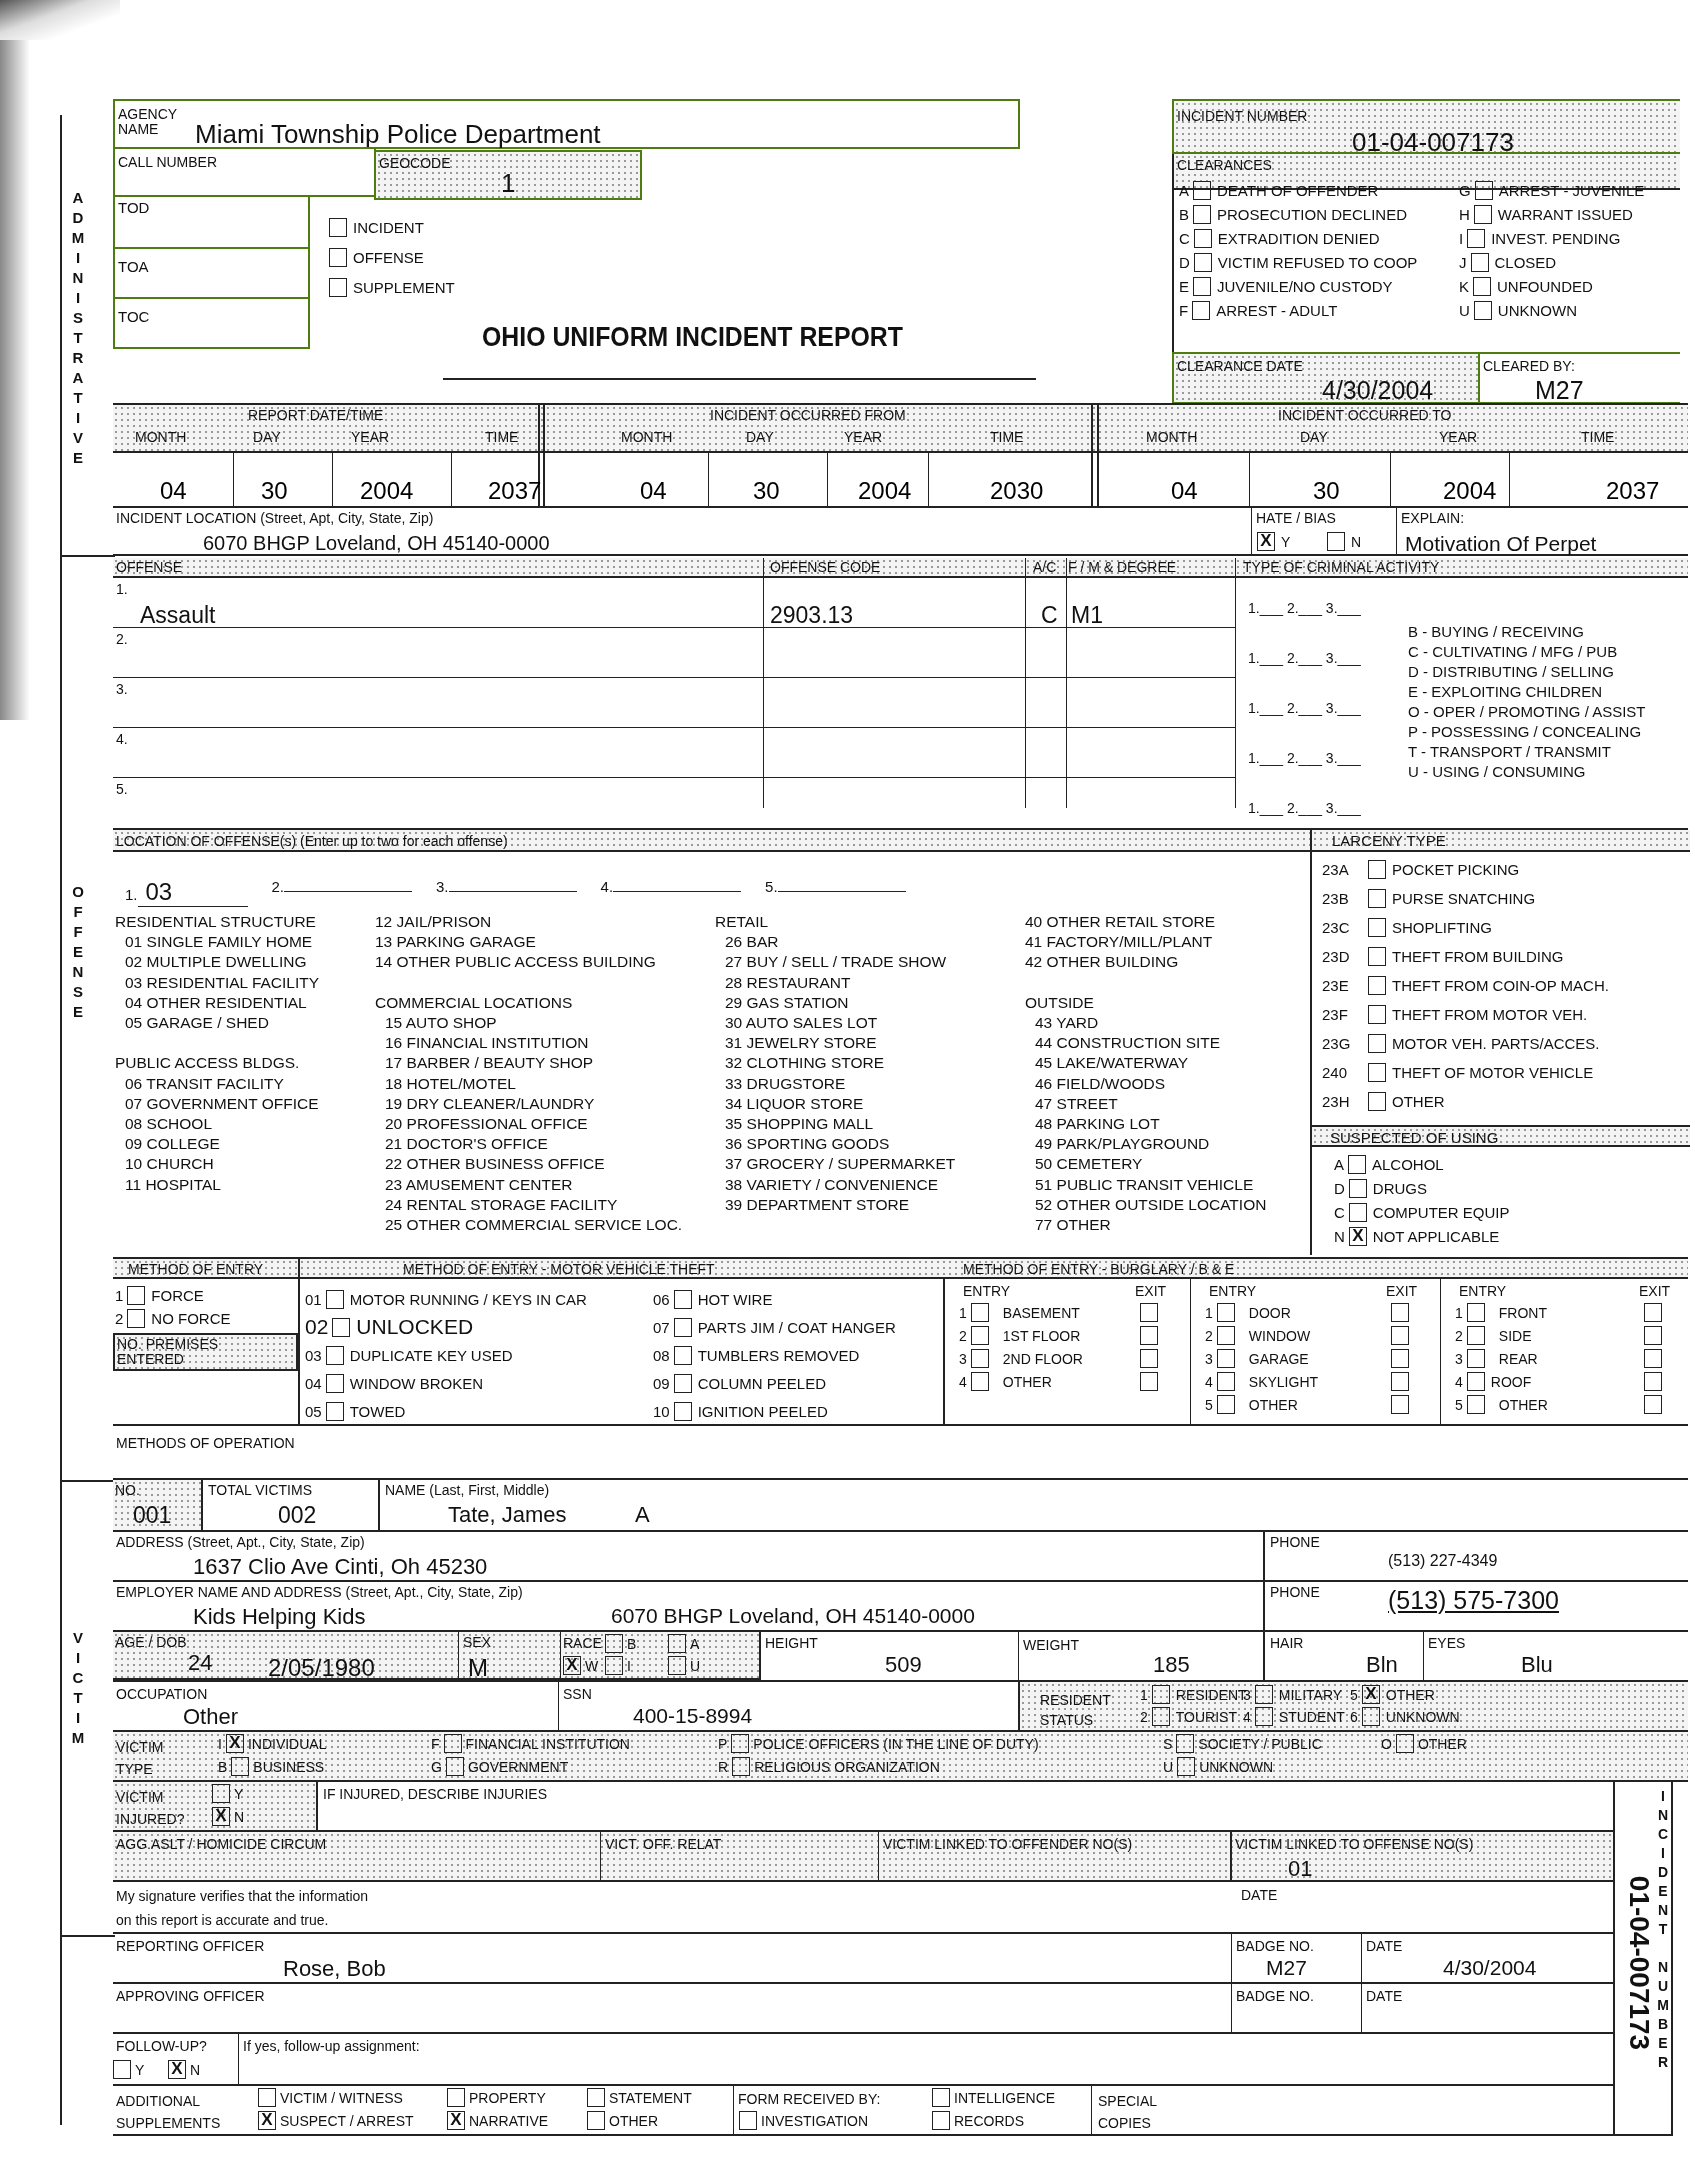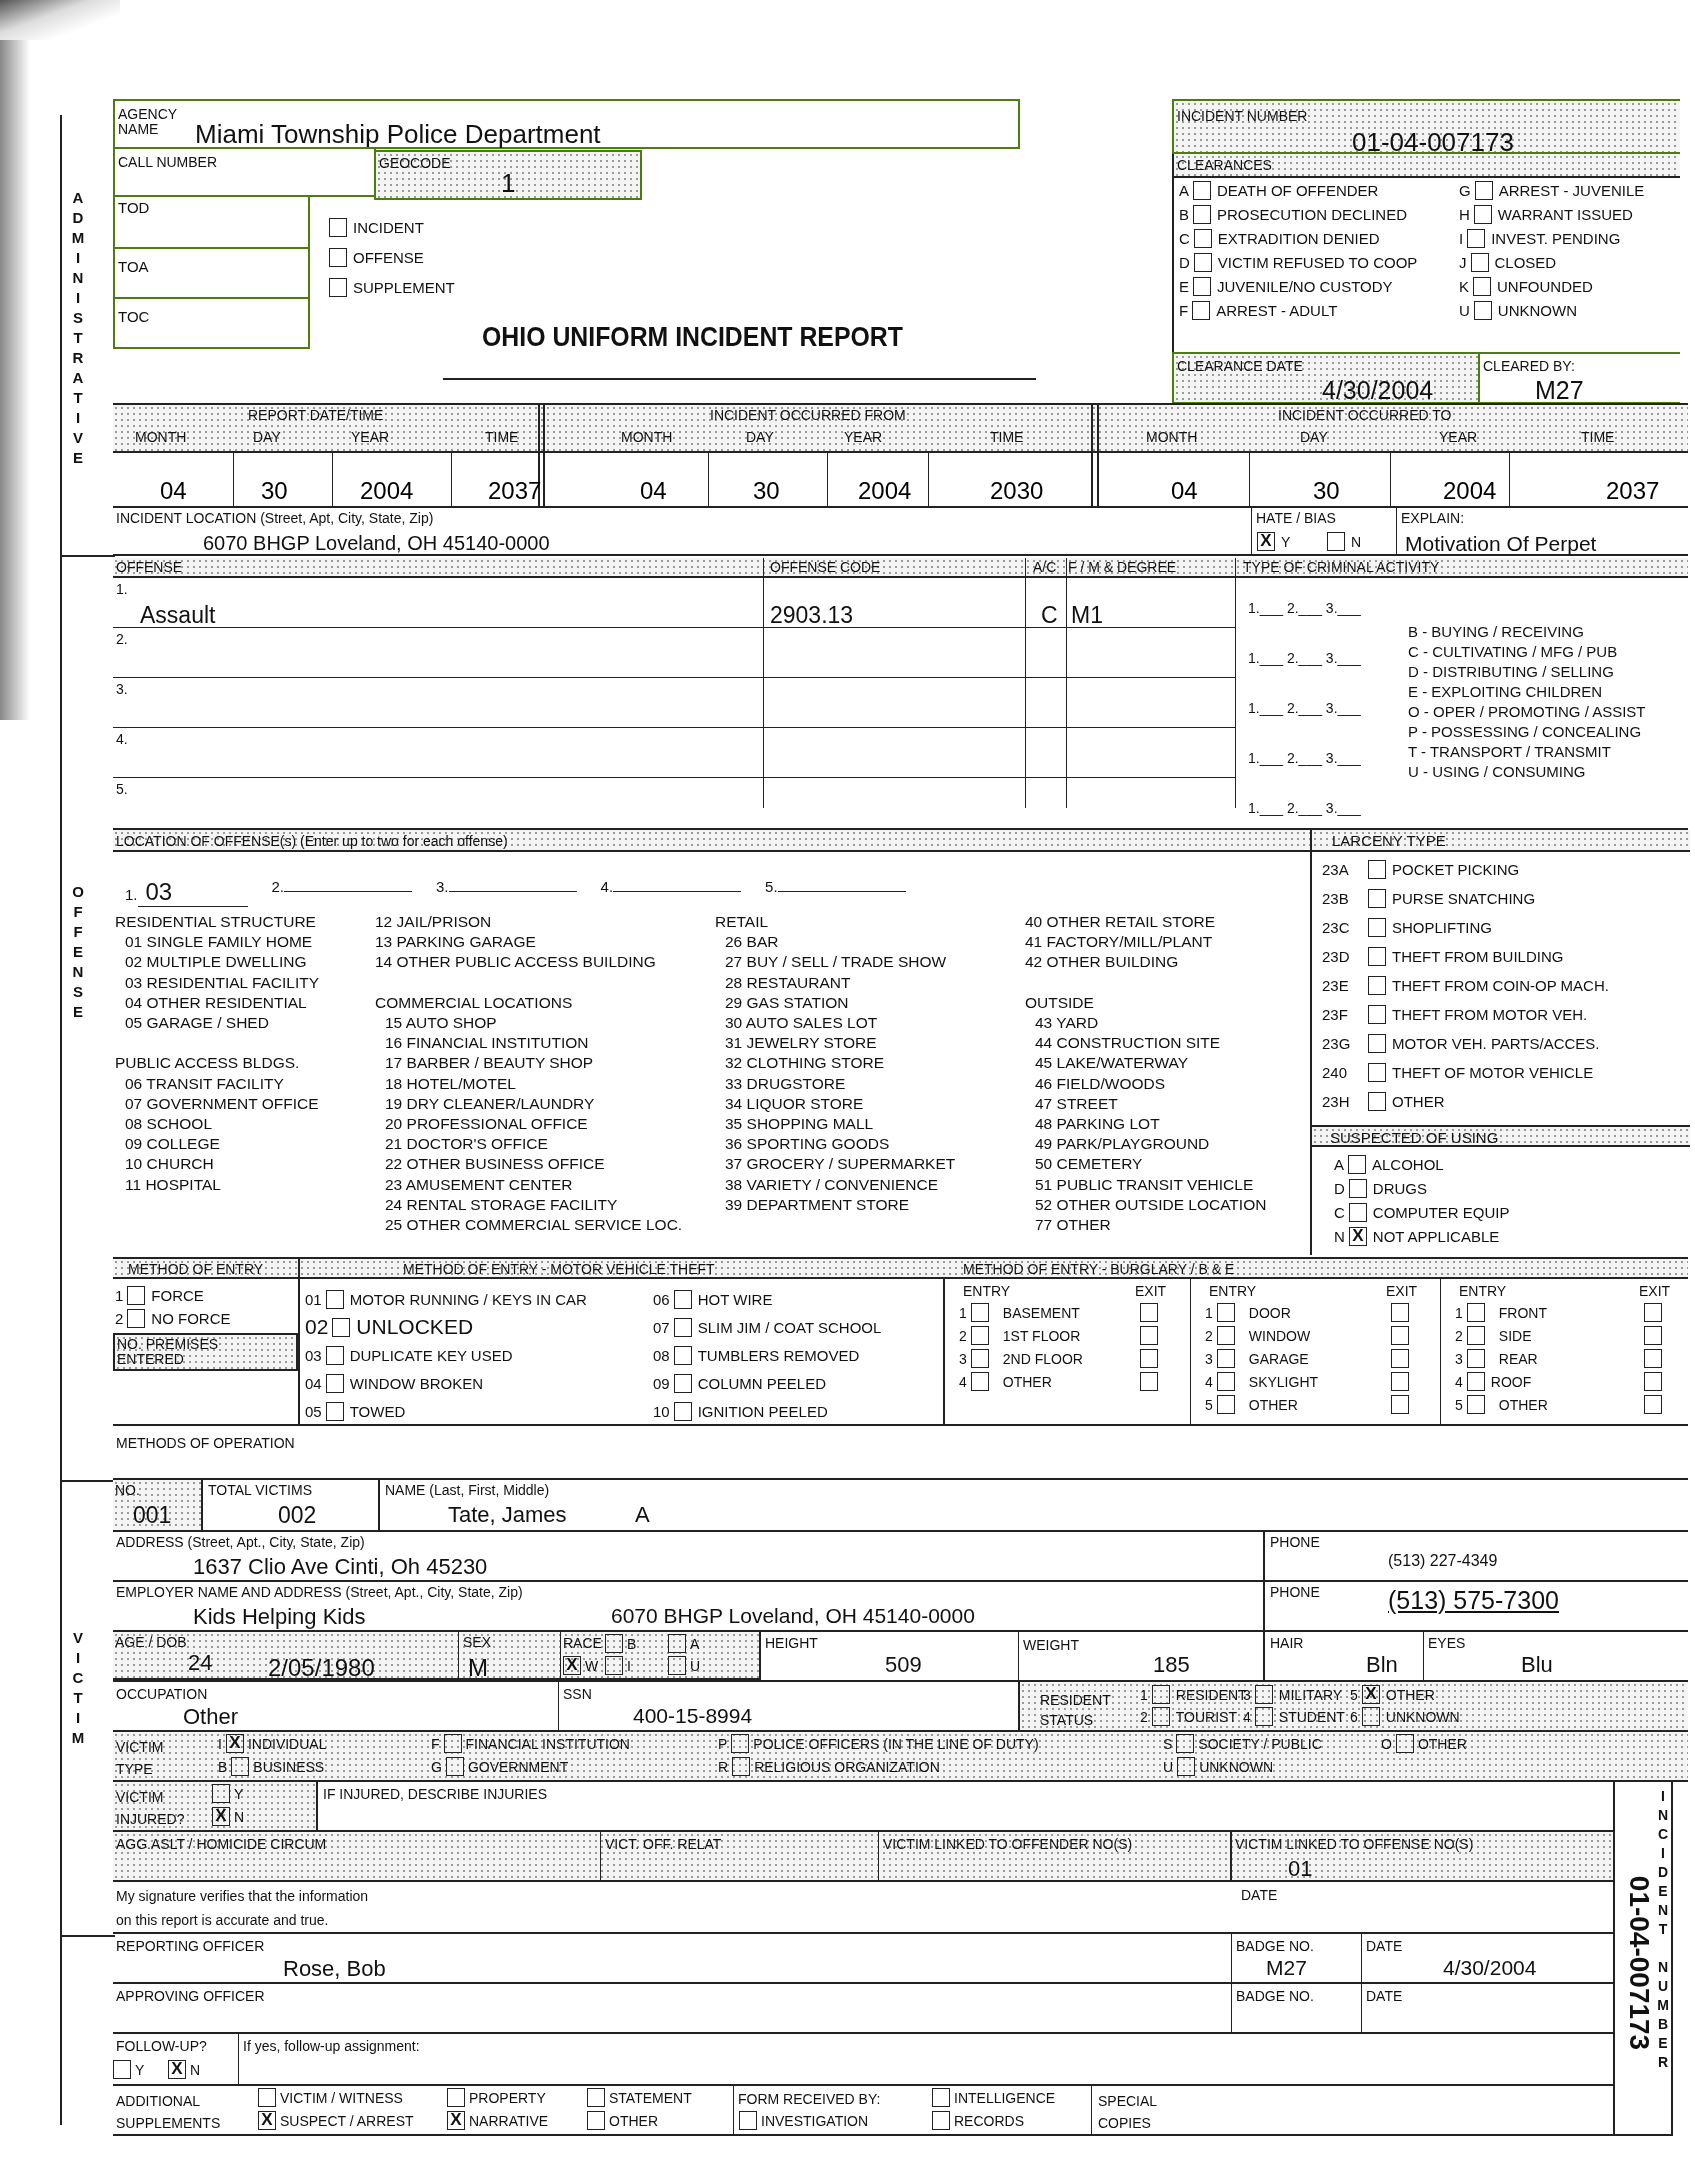--- a/index.html
+++ b/index.html
@@ -68,21 +68,21 @@
     <span>SUPPLEMENT</span>
   </div>
 
 <div class="abs" style="left:482px;top:322px;font-size:27px;font-weight:bold;transform:scaleX(0.92);transform-origin:left;">OHIO UNIFORM INCIDENT REPORT</div>
 <div class="hline" style="left:443px;top:378px;width:593px;height:1.5px;"></div>
 
 <div class="box dot" style="left:1172px;top:99px;width:508px;height:55px;border-right:none;">
   <div class="lbl abs" style="left:3px;top:8px;font-size:14px;">INCIDENT NUMBER</div>
   <div class="abs" style="left:178px;top:26px;font-size:26px;">01-04-007173</div>
 </div>
-<div class="abs dot" style="left:1172px;top:154px;width:508px;height:24px;border-bottom:2px solid #222;border-left:2px solid #222;">
+<div class="abs dot" style="left:1172px;top:154px;width:508px;height:36px;border-bottom:2px solid #222;border-left:2px solid #222;">
   <div class="lbl abs" style="left:3px;top:4px;font-size:14px;">CLEARANCES</div>
 </div>
 <div class="abs" style="left:1172px;top:178px;width:508px;height:180px;border-left:2px solid #222;">
   <div class="abs" style="left:5px;top:0;">
     <div class="row" style="position:relative;height:24px;">
         <span>A</span>
         <span class="cb"></span>
         <span>DEATH OF OFFENDER</span>
       </div>
     <div class="row" style="position:relative;height:24px;">
@@ -473,21 +473,21 @@
     </div>
   <div id="mvtRight" class="abs" style="left:540px;top:6px;">
       <div class="row" style="position:relative;height:28px;font-size:15px;">
         <span>06</span>
         <span class="cb"></span>
         <span>HOT WIRE</span>
       </div>
       <div class="row" style="position:relative;height:28px;font-size:15px;">
         <span>07</span>
         <span class="cb"></span>
-        <span>SLIM JIM / COAT SCHOOL</span>
+        <span>PARTS JIM / COAT HANGER</span>
       </div>
       <div class="row" style="position:relative;height:28px;font-size:15px;">
         <span>08</span>
         <span class="cb"></span>
         <span>TUMBLERS REMOVED</span>
       </div>
       <div class="row" style="position:relative;height:28px;font-size:15px;">
         <span>09</span>
         <span class="cb"></span>
         <span>COLUMN PEELED</span>

